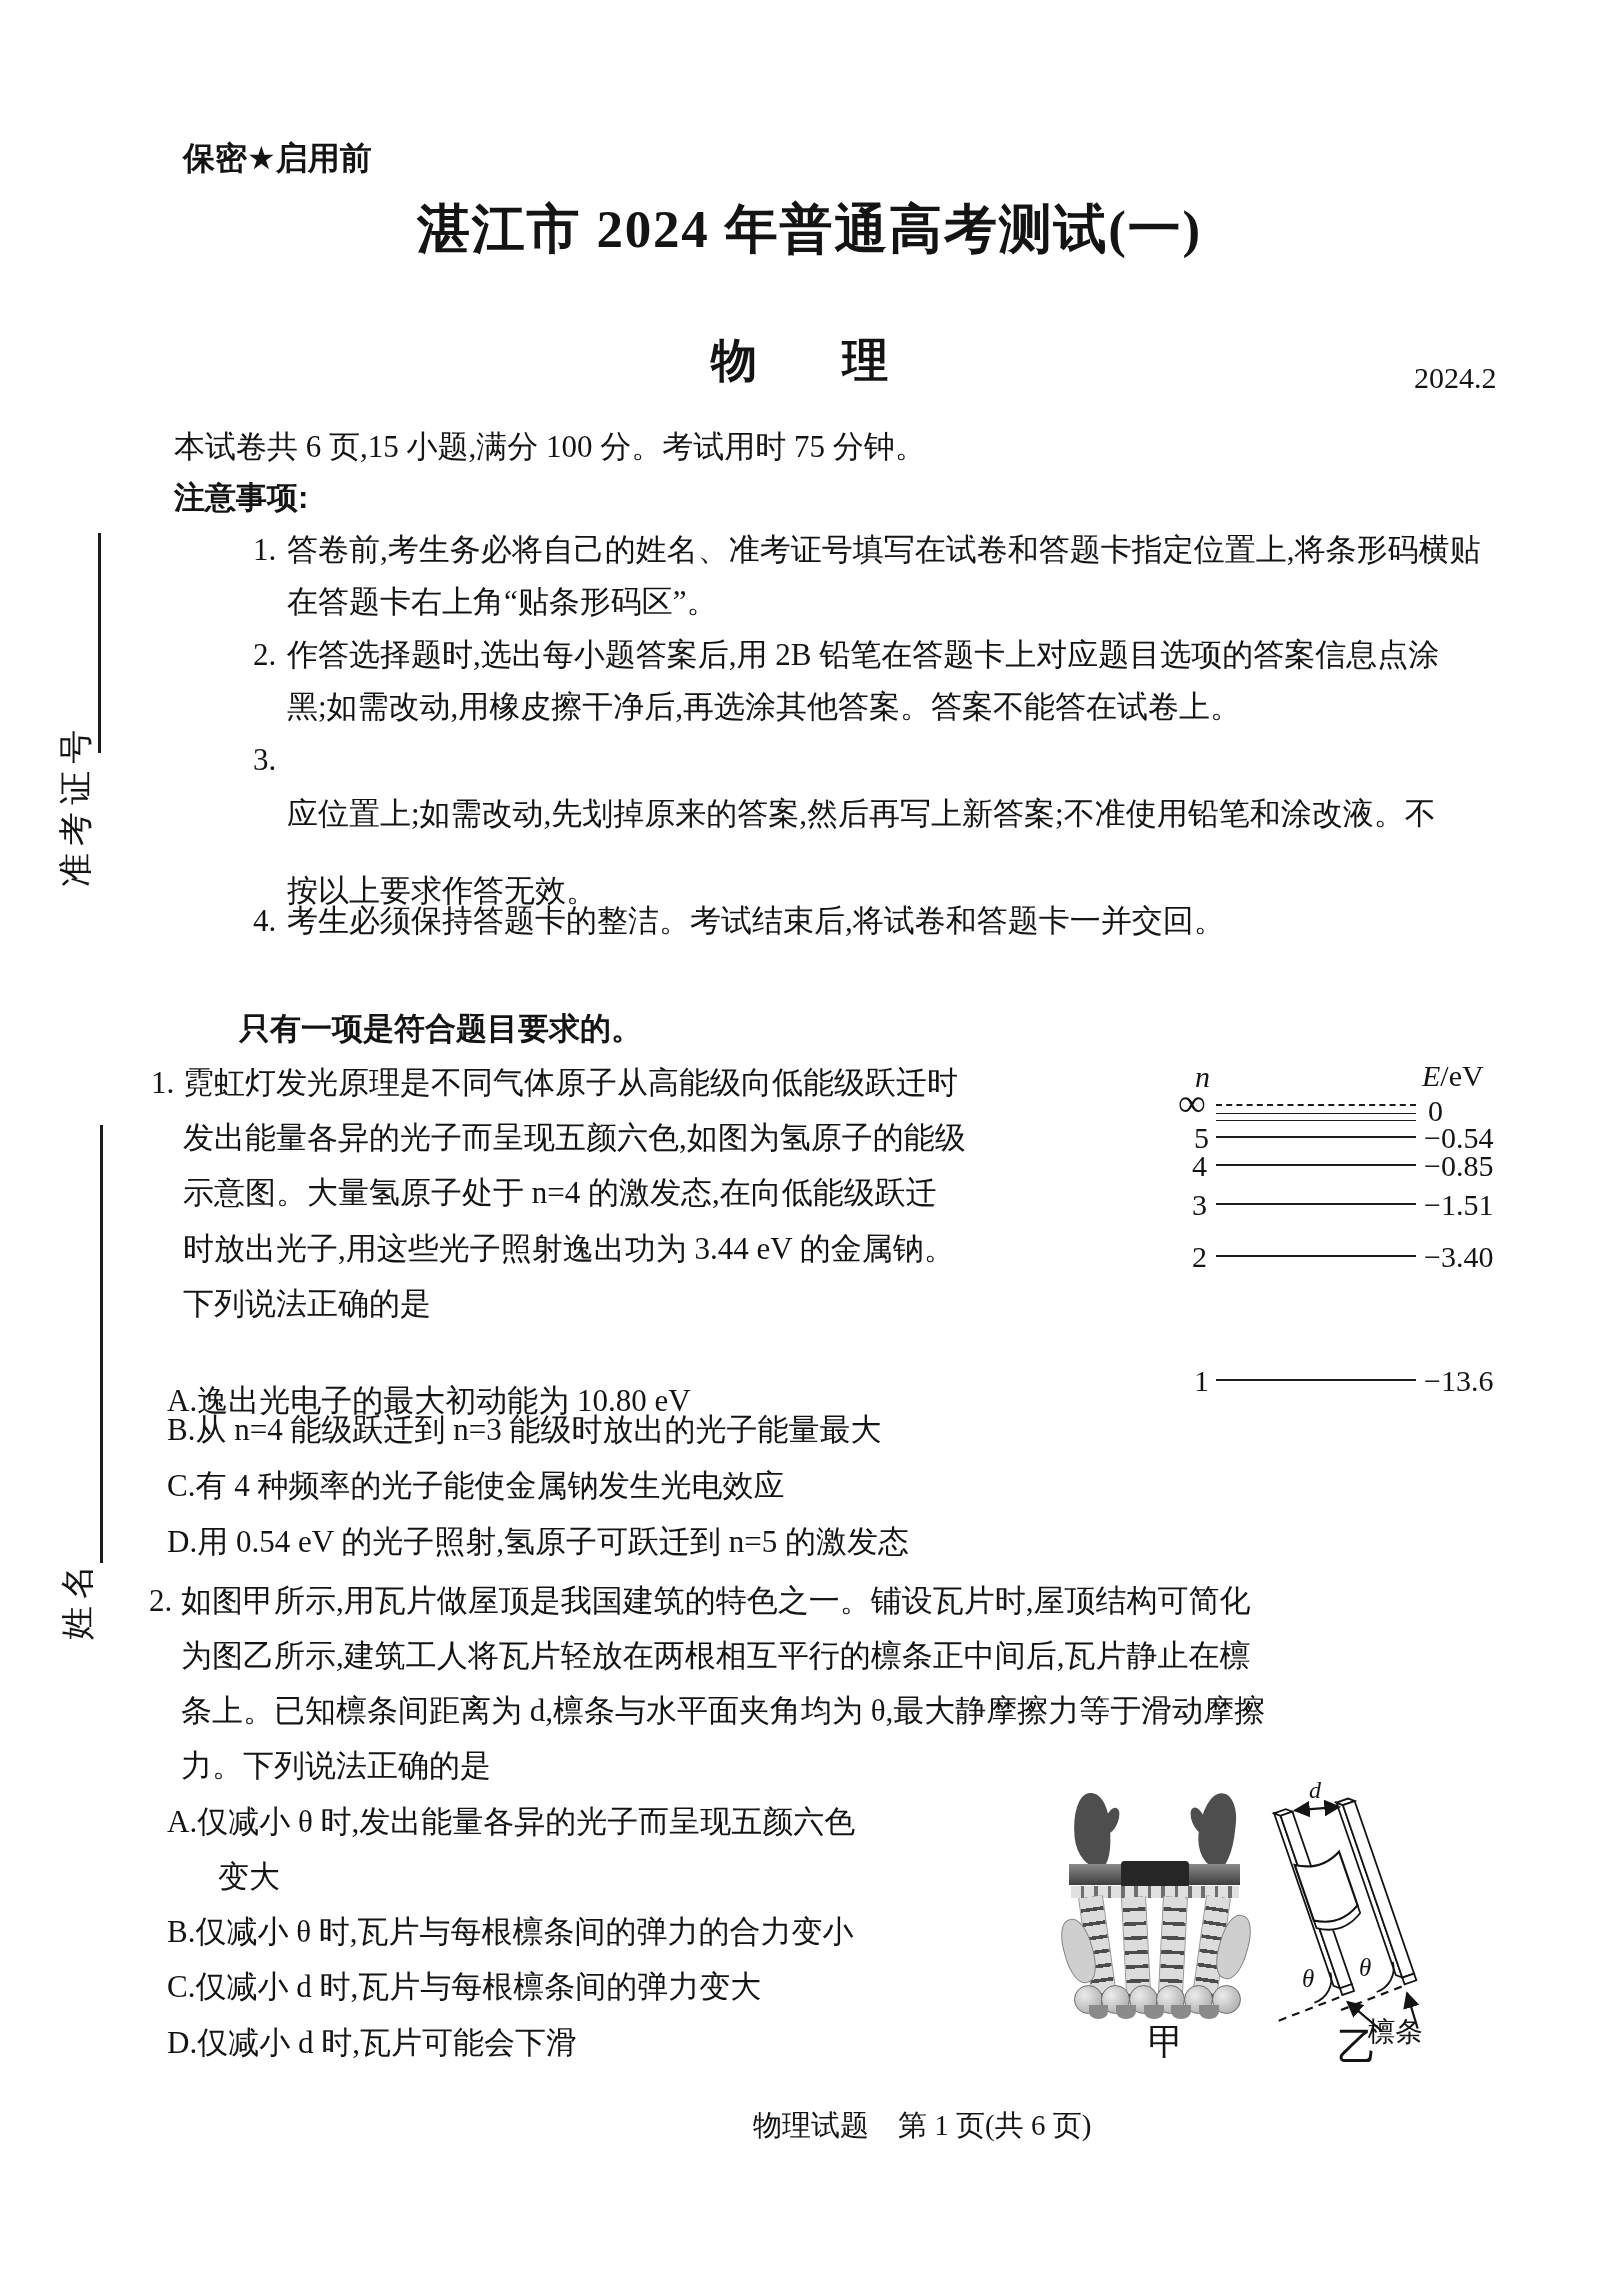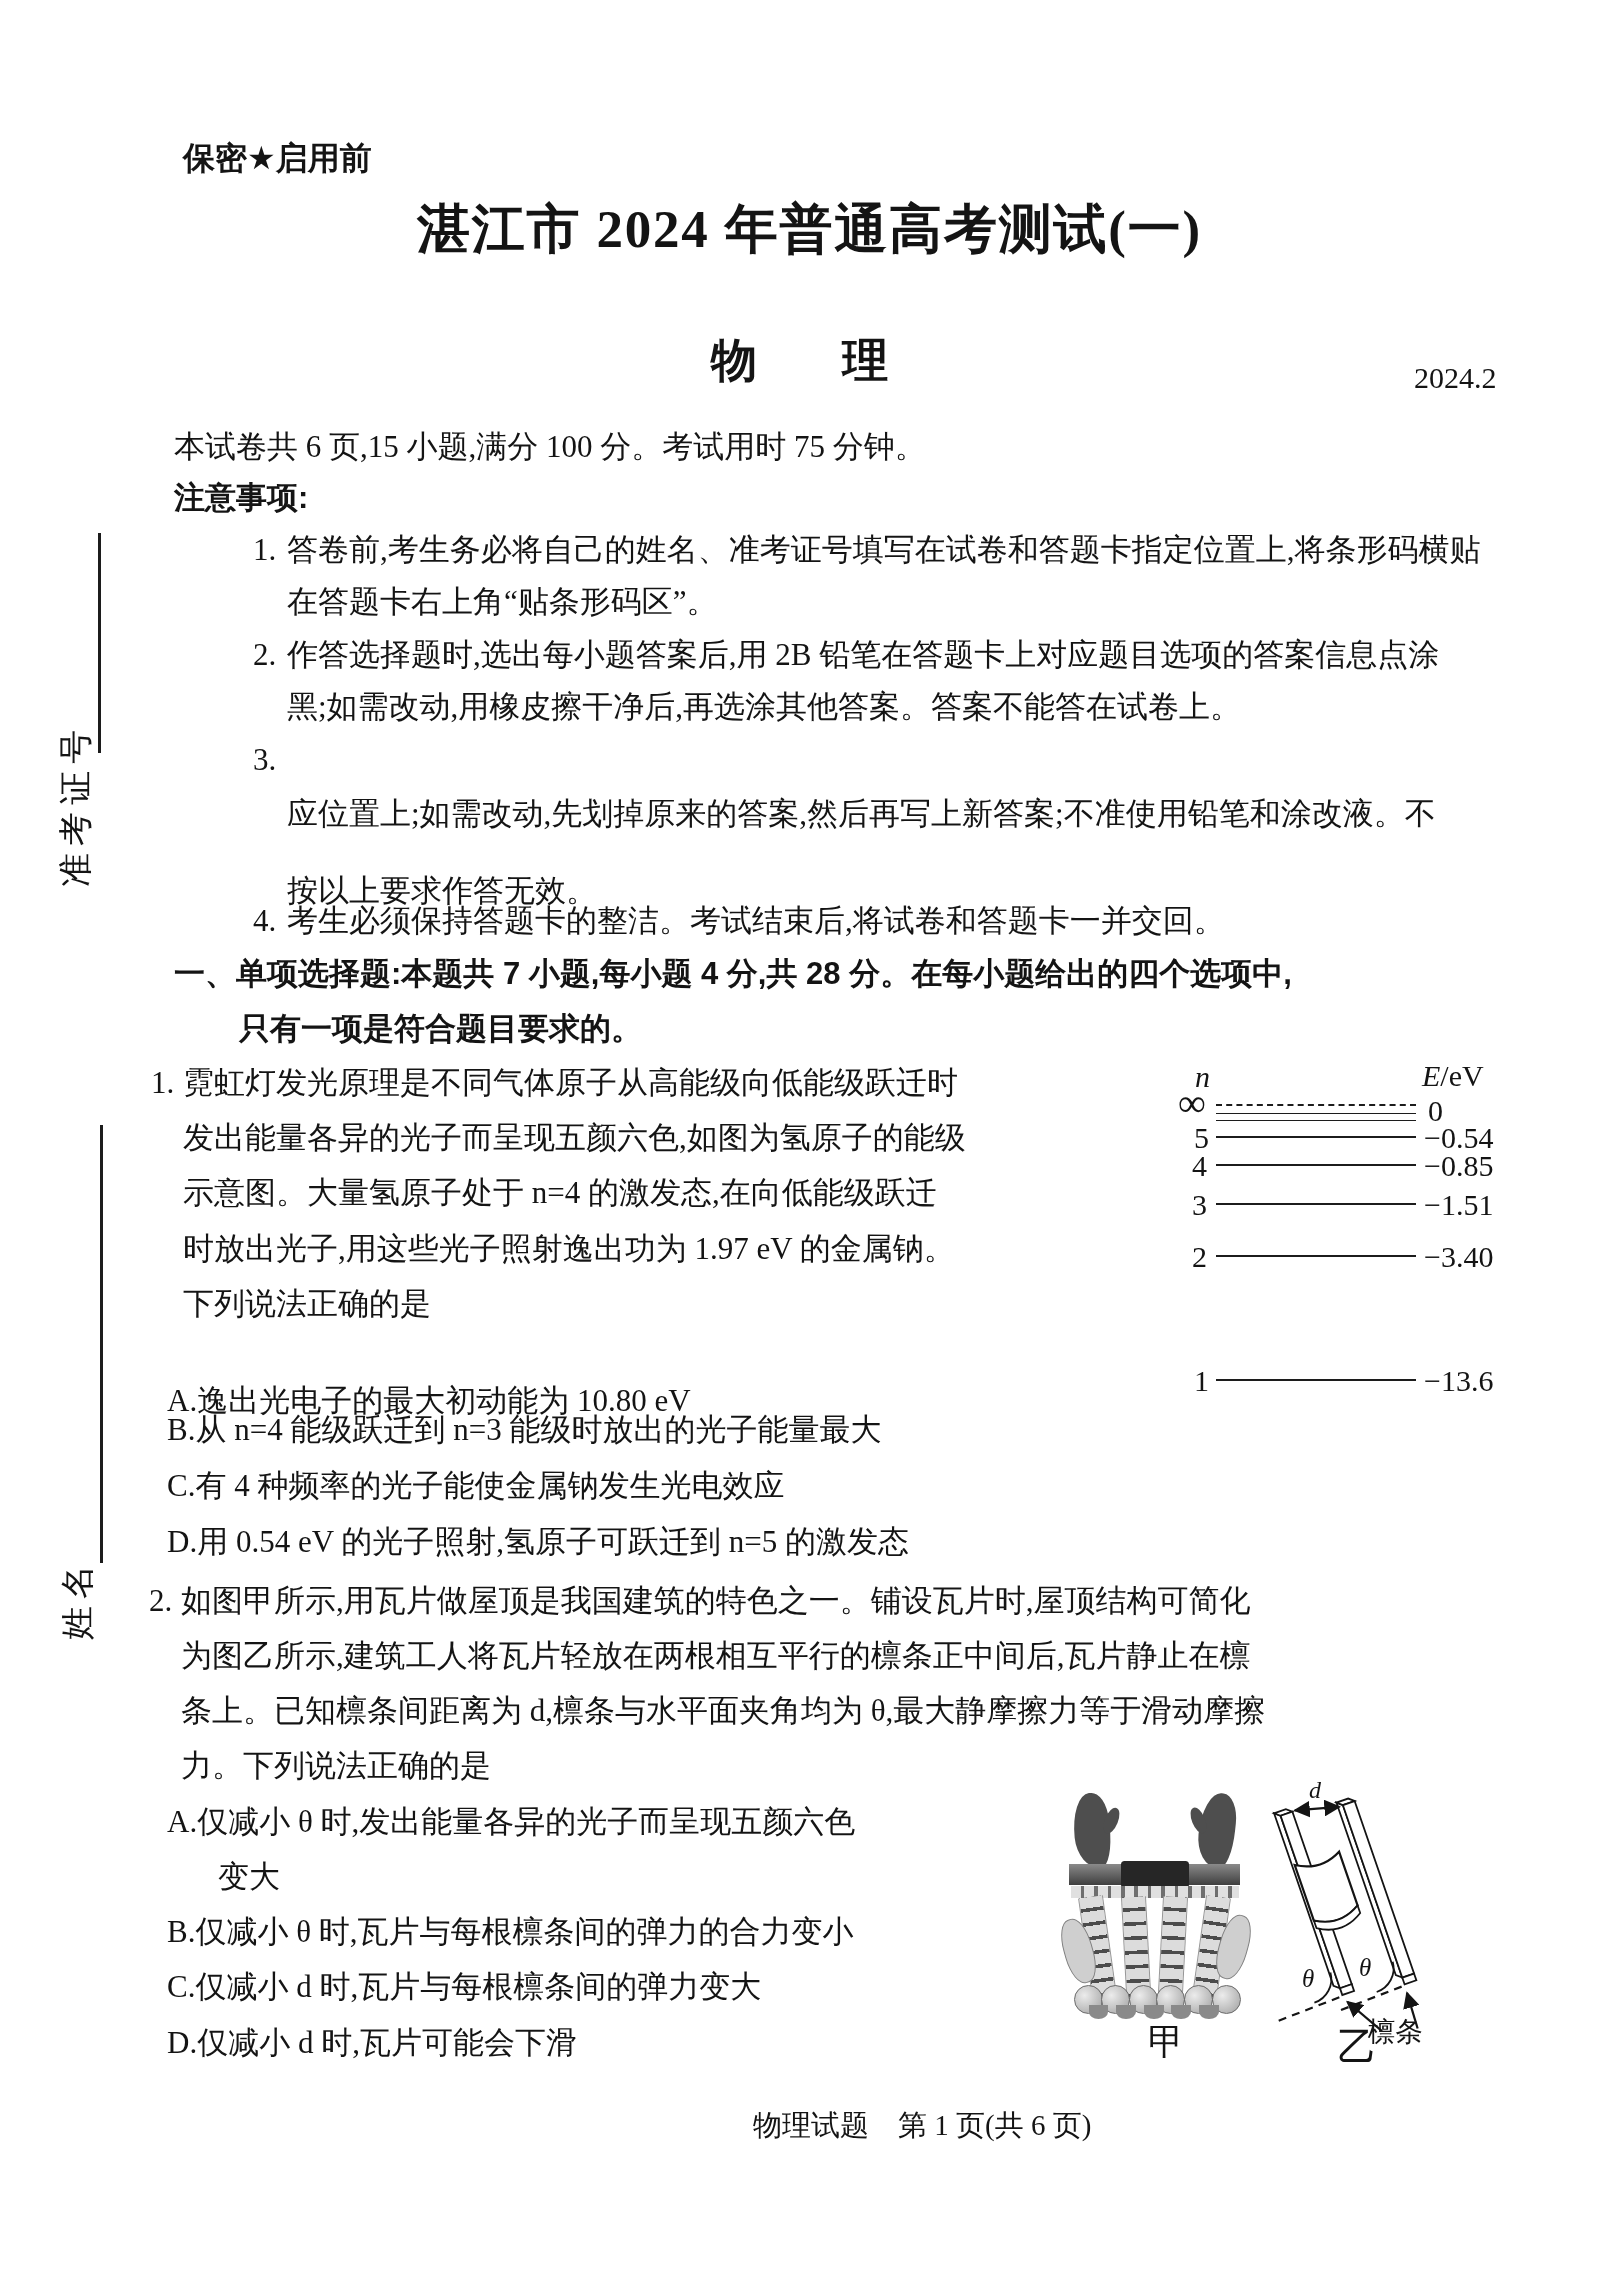--- a/index.html
+++ b/index.html
@@ -60,28 +60,27 @@
   <div class="t" style="left:287px;top:636px;">作答选择题时,选出每小题答案后,用 2B 铅笔在答题卡上对应题目选项的答案信息点涂</div>
   <div class="t" style="left:287px;top:688px;">黑;如需改动,用橡皮擦干净后,再选涂其他答案。答案不能答在试卷上。</div>
 
   <div class="t" style="left:253px;top:741px;">3.</div>
   <div class="t" style="left:287px;top:795px;">应位置上;如需改动,先划掉原来的答案,然后再写上新答案;不准使用铅笔和涂改液。不</div>
   <div class="t" style="left:287px;top:848px;margin-top:24px;">按以上要求作答无效。</div>
 
   <div class="t" style="left:253px;top:902px;">4.</div>
   <div class="t" style="left:287px;top:902px;">考生必须保持答题卡的整洁。考试结束后,将试卷和答题卡一并交回。</div>
 
-  <div class="t hei" style="left:174px;top:955px;">一、单项选择题:本题共 7 小题,每小题 4 分,共 28 分。在每小题给出的四个选项中,</div>
   <div class="t hei" style="left:239px;top:1010px;">只有一项是符合题目要求的。</div>
 
   <div class="t" style="left:151px;top:1064px;">1.</div>
   <div class="t" style="left:183px;top:1064px;">霓虹灯发光原理是不同气体原子从高能级向低能级跃迁时</div>
   <div class="t" style="left:183px;top:1119px;">发出能量各异的光子而呈现五颜六色,如图为氢原子的能级</div>
   <div class="t" style="left:183px;top:1174px;">示意图。大量氢原子处于 n=4 的激发态,在向低能级跃迁</div>
-  <div class="t" style="left:183px;top:1230px;">时放出光子,用这些光子照射逸出功为 1.97 eV 的金属钠。</div>
+  <div class="t" style="left:183px;top:1230px;">时放出光子,用这些光子照射逸出功为 3.44 eV 的金属钠。</div>
   <div class="t" style="left:183px;top:1285px;">下列说法正确的是</div>
 
   <div class="t" style="left:167px;top:1354px;margin-top:28px;">A.逸出光电子的最大初动能为 10.80 eV</div>
   <div class="t" style="left:167px;top:1411px;text-align:right;">B.从 n=4 能级跃迁到 n=3 能级时放出的光子能量最大</div>
   <div class="t" style="left:167px;top:1467px;">C.有 4 种频率的光子能使金属钠发生光电效应</div>
   <div class="t" style="left:167px;top:1523px;">D.用 0.54 eV 的光子照射,氢原子可跃迁到 n=5 的激发态</div>
 
   <div class="elabel it" style="left:1195px;top:1060px;">n</div>
   <div class="elabel" style="left:1422px;top:1059px;"><span class="it">E</span><span>/eV</span></div>
 

